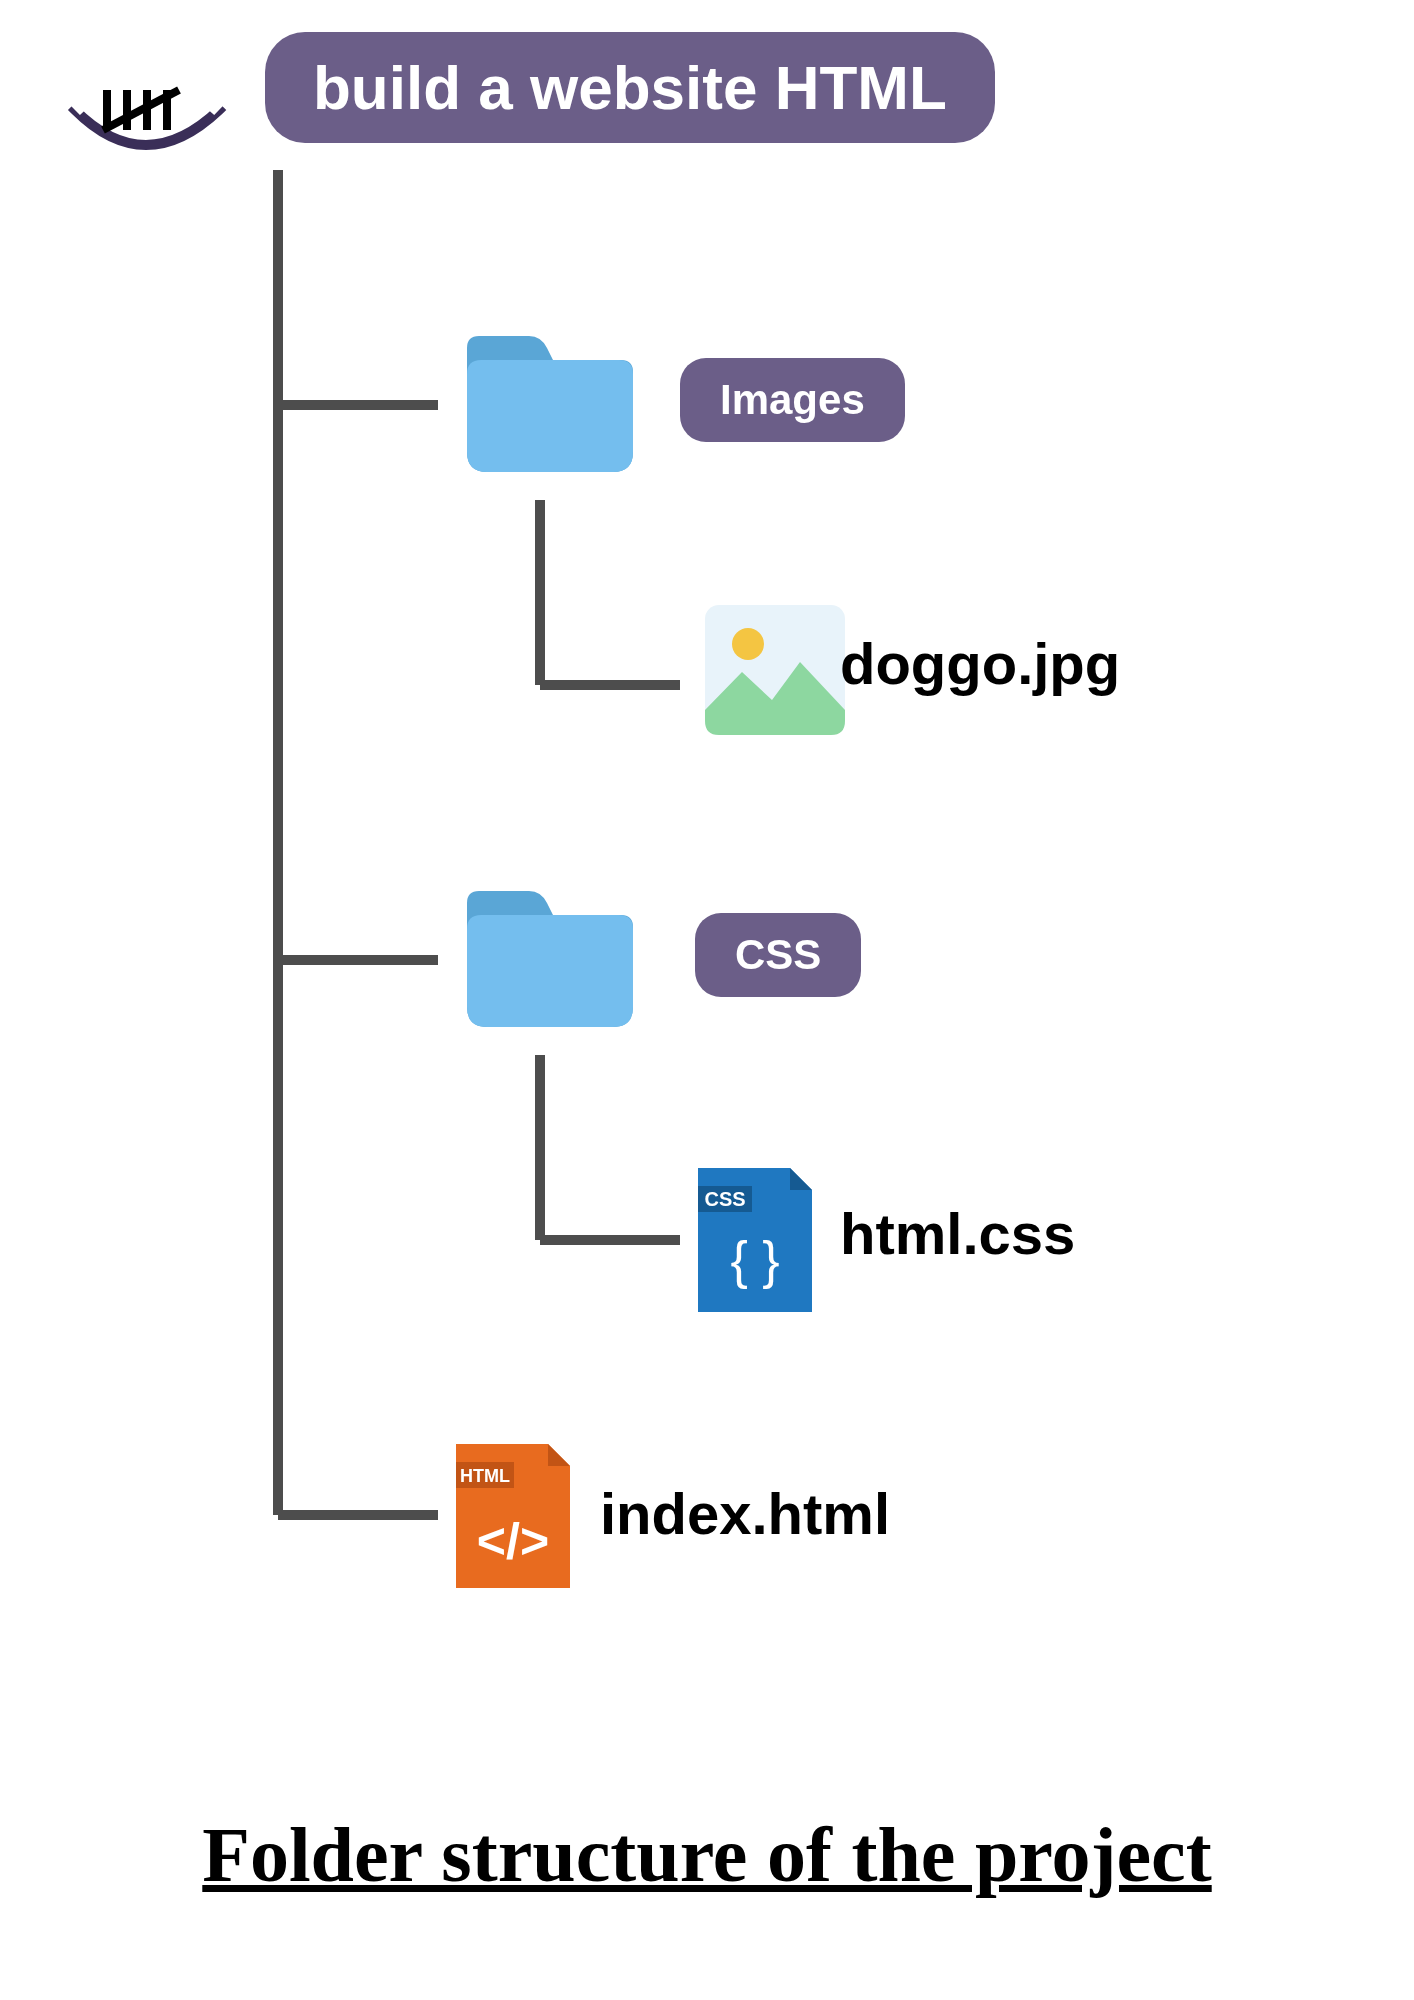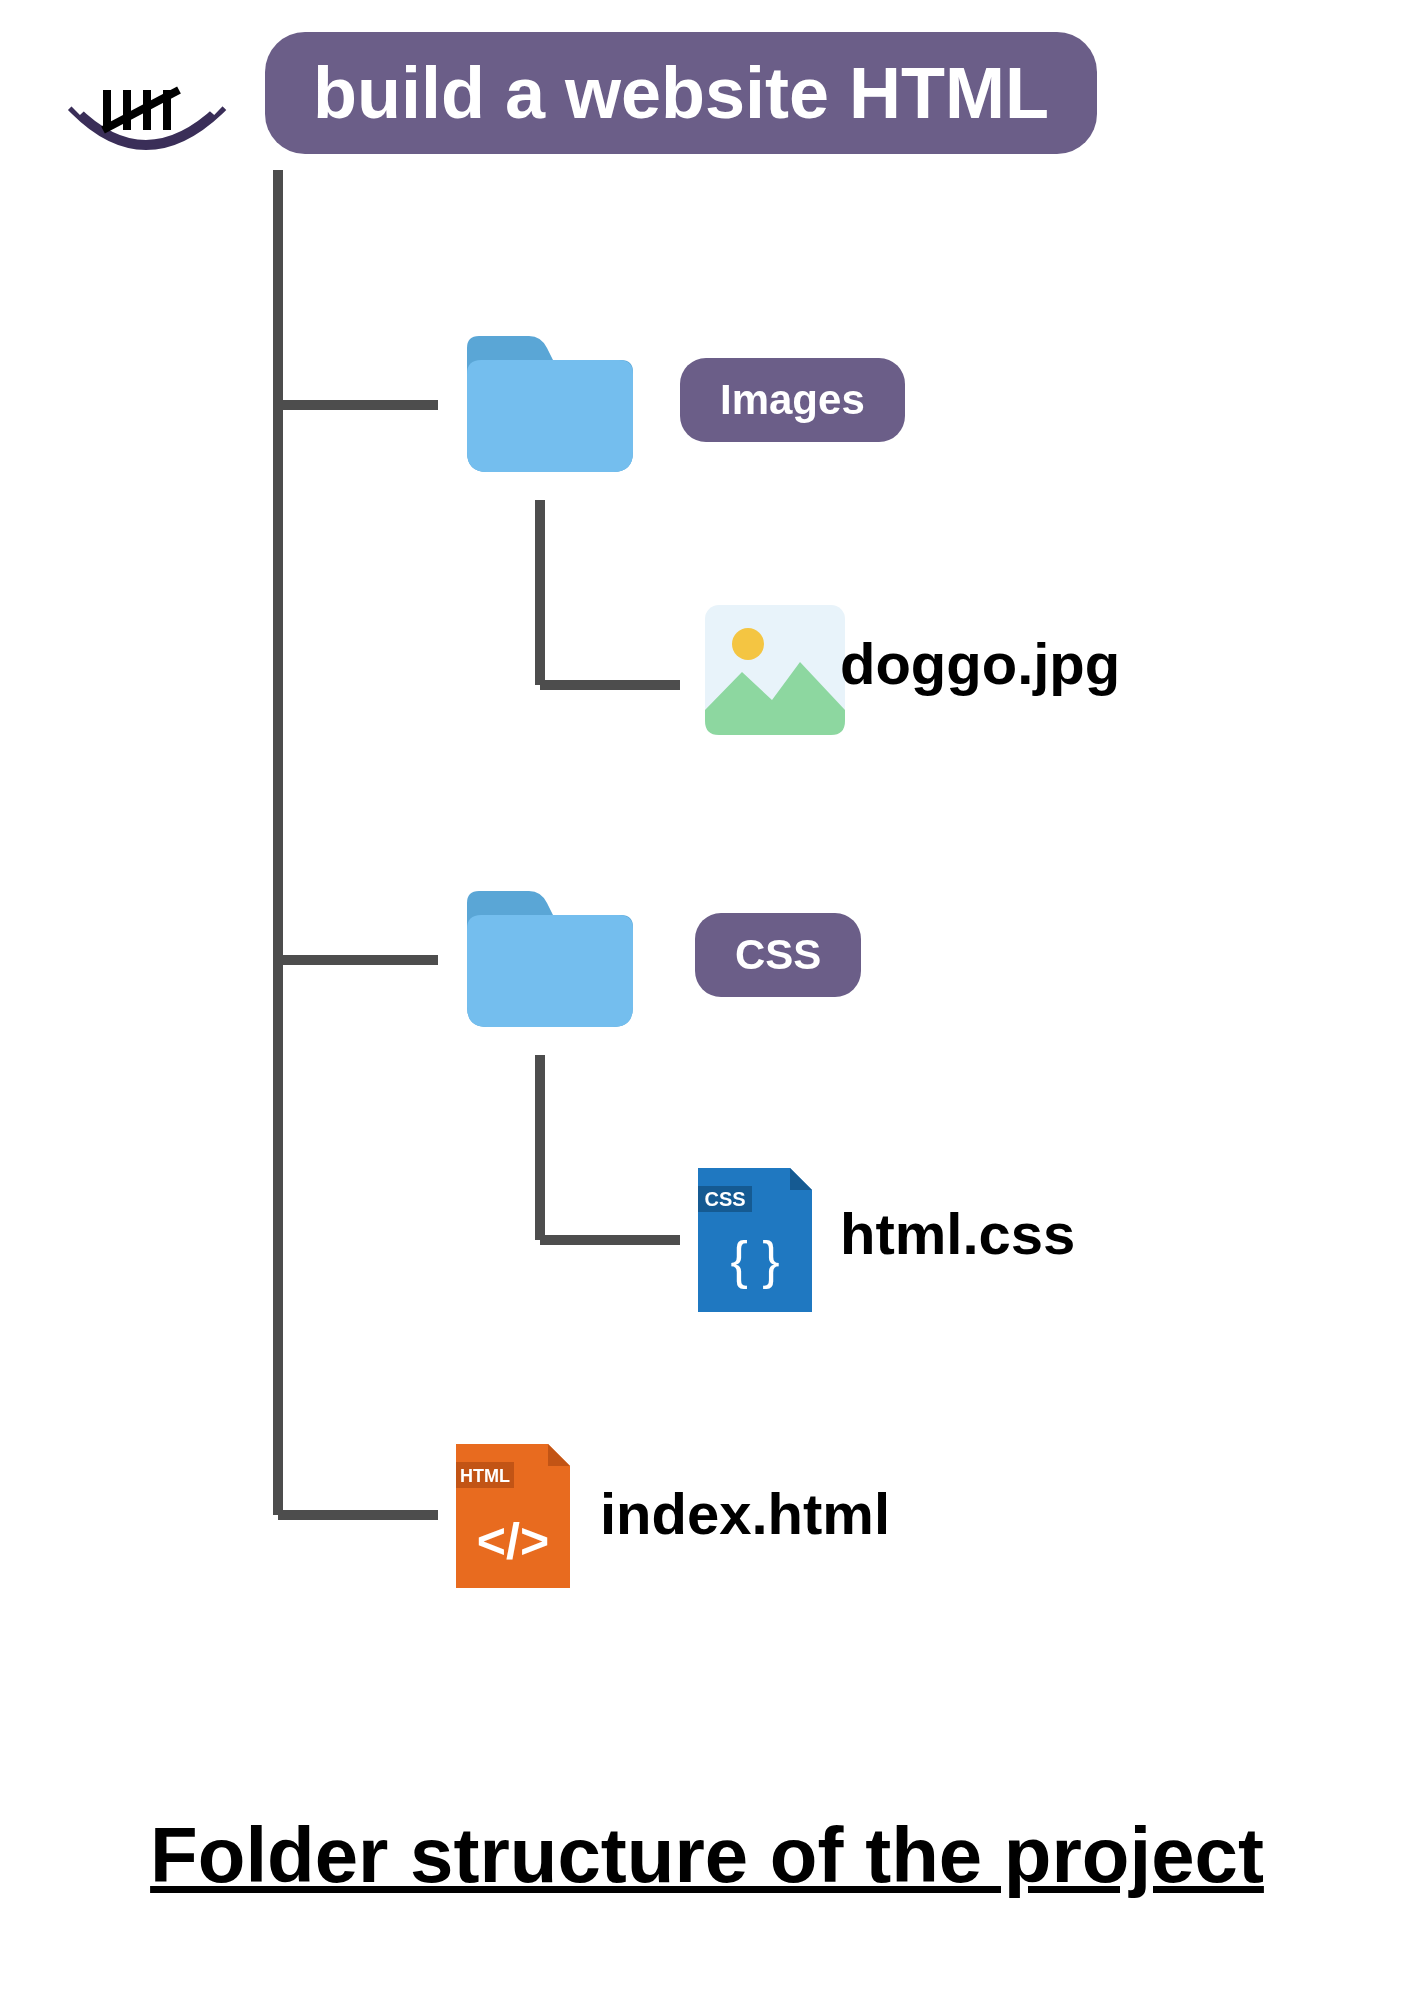--- a/index.html
+++ b/index.html
@@ -10,21 +10,21 @@
     width: 1414px;
     height: 2000px;
     position: relative;
     overflow: hidden;
   }
   .abs { position: absolute; }
   .root-pill {
     background: #6b5e88;
     color: #fff;
     font-weight: 800;
-    font-size: 72px;
+    font-size: 62px;
     padding: 20px 48px;
     border-radius: 40px;
     white-space: nowrap;
   }
   .badge {
     background: #6b5e88;
     color: #fff;
     font-weight: 800;
     font-size: 42px;
     padding: 18px 40px;
@@ -114,13 +114,13 @@
 
 <svg class="abs" style="left:448px; top:1436px;" width="130" height="160" viewBox="0 0 130 160">
   <path d="M 8 8 L 100 8 L 122 30 L 122 152 L 8 152 Z" fill="#e86b1f"></path>
   <path d="M 100 8 L 122 30 L 100 30 Z" fill="#c25415"></path>
   <rect x="8" y="26" width="58" height="26" fill="#c25415"></rect>
   <text x="37" y="46" font-family="Arial" font-size="18" font-weight="700" fill="#fff" text-anchor="middle">HTML</text>
   <text x="65" y="122" font-family="Arial" font-size="50" font-weight="700" fill="#fff" text-anchor="middle">&lt;/&gt;</text>
 </svg>
 <div class="abs file-label" style="left:600px; top:1480px;">index.html</div>
 
-<div class="abs caption" style="left:0; top:1810px;">Folder structure of the project</div>
+<div class="abs caption" style="left:0; top:1810px;font-family:Liberation Serif, serif;">Folder structure of the project</div>
 
 </body></html>

